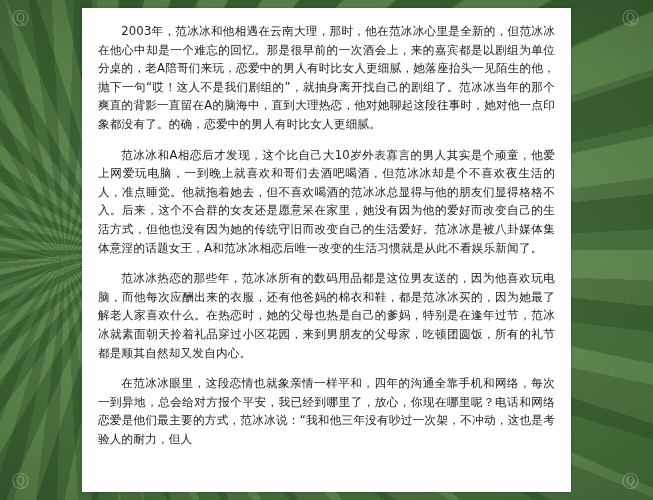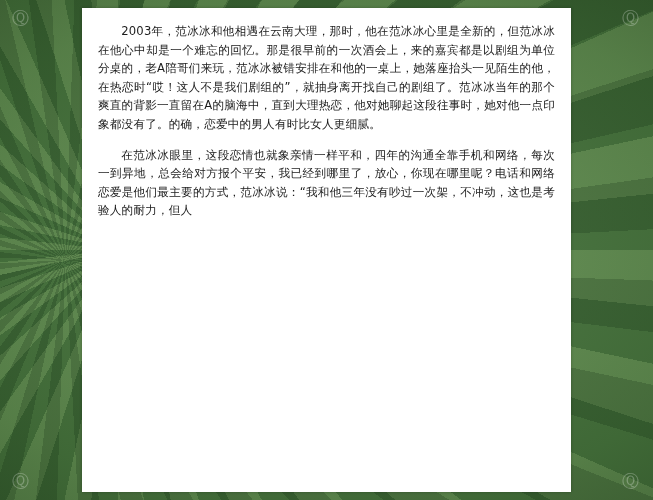--- a/index.html
+++ b/index.html
@@ -91,17 +91,19 @@
   <div class="rays"></div>
   <div class="vign"></div>
 
   <div class="watermark wm-tl">Ⓠ</div>
   <div class="watermark wm-tr">Ⓠ</div>
   <div class="watermark wm-bl">Ⓠ</div>
   <div class="watermark wm-br">Ⓠ</div>
 
   <div class="sheet">
     <div class="doc">
-      <p class="para">2003年，范冰冰和他相遇在云南大理，那时，他在范冰冰心里是全新的，但范冰冰在他心中却是一个难忘的回忆。那是很早前的一次酒会上，来的嘉宾都是以剧组为单位分桌的，老A陪哥们来玩，范冰冰被错安排在和他的一桌上，她落座抬头一见陌生的他，在热恋时“哎！这人不是我们剧组的”，就抽身离开找自己的剧组了。范冰冰当年的那个爽直的背影一直留在A的脑海中，直到大理热恋，他对她聊起这段往事时，她对他一点印象都没有了。的确，恋爱中的男人有时比女人更细腻。</p>
+      <p class="para">2003年，范冰冰和他相遇在云南大理，那时，他在范冰冰心里是全新的，但范冰冰在他心中却是一个难忘的回忆。那是很早前的一次酒会上，来的嘉宾都是以剧组为单位分桌的，老A陪哥们来玩，恋爱中的男人有时比女人更细腻，她落座抬头一见陌生的他，抛下一句“哎！这人不是我们剧组的”，就抽身离开找自己的剧组了。范冰冰当年的那个爽直的背影一直留在A的脑海中，直到大理热恋，他对她聊起这段往事时，她对他一点印象都没有了。的确，恋爱中的男人有时比女人更细腻。</p>
+      <p class="para">范冰冰和A相恋后才发现，这个比自己大10岁外表寡言的男人其实是个顽童，他爱上网爱玩电脑，一到晚上就喜欢和哥们去酒吧喝酒，但范冰冰却是个不喜欢夜生活的人，准点睡觉。他就拖着她去，但不喜欢喝酒的范冰冰总显得与他的朋友们显得格格不入。后来，这个不合群的女友还是愿意呆在家里，她没有因为他的爱好而改变自己的生活方式，但他也没有因为她的传统守旧而改变自己的生活爱好。范冰冰是被八卦媒体集体意淫的话题女王，A和范冰冰相恋后唯一改变的生活习惯就是从此不看娱乐新闻了。</p>
+      <p class="para">范冰冰热恋的那些年，范冰冰所有的数码用品都是这位男友送的，因为他喜欢玩电脑，而他每次应酬出来的衣服，还有他爸妈的棉衣和鞋，都是范冰冰买的，因为她最了解老人家喜欢什么。在热恋时，她的父母也热是自己的爹妈，特别是在逢年过节，范冰冰就素面朝天拎着礼品穿过小区花园，来到男朋友的父母家，吃顿团圆饭，所有的礼节都是顺其自然却又发自内心。</p>
       <p class="para">在范冰冰眼里，这段恋情也就象亲情一样平和，四年的沟通全靠手机和网络，每次一到异地，总会给对方报个平安，我已经到哪里了，放心，你现在哪里呢？电话和网络恋爱是他们最主要的方式，范冰冰说：“我和他三年没有吵过一次架，不冲动，这也是考验人的耐力，但人</p>
     </div>
   </div>
 </div>
 
 </body></html>

